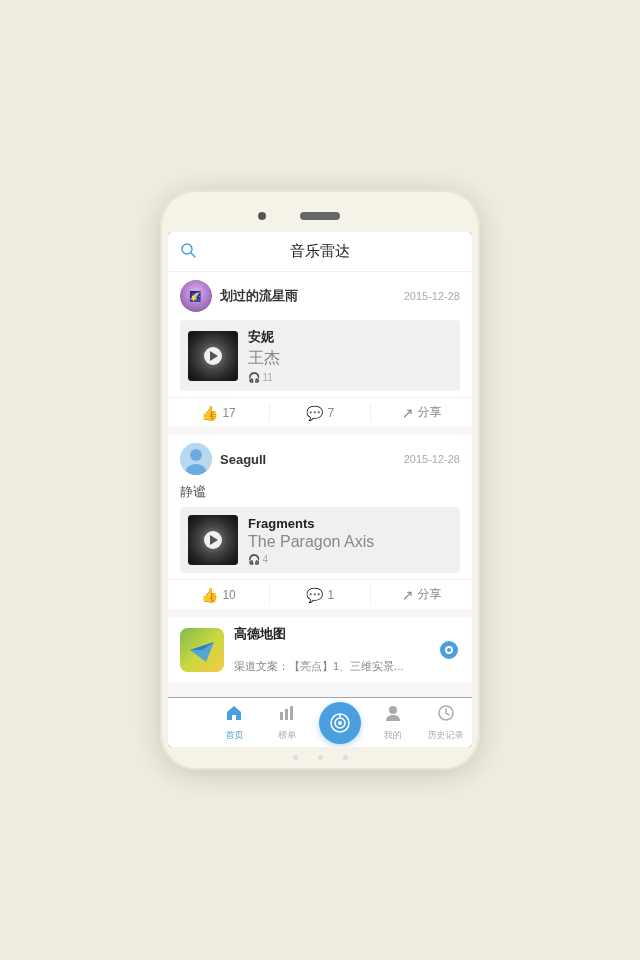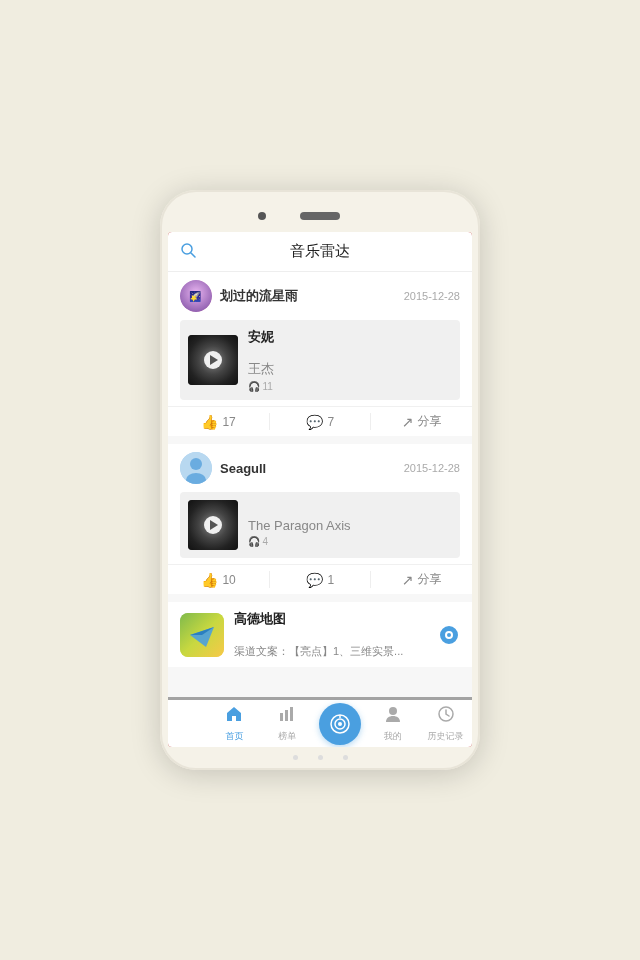--- a/index.html
+++ b/index.html
@@ -173,23 +173,23 @@
     }
     .song-info {
       flex: 1;
     }
     .song-title {
       font-size: 13px;
       font-weight: 700;
       color: #222;
     }
     .song-artist {
-      font-size: 13px;
+      font-size: 16px;
       color: #888;
-      margin-top: 14px;
+      margin-top: 2px;
     }
     .song-listens {
       font-size: 10px;
       color: #aaa;
       display: flex;
       align-items: center;
       margin-top: 3px;
       gap: 2px;
     }
     .headphone-icon {
@@ -275,21 +275,21 @@
       font-size: 11px; color: #fff;
     }
     .avatar-blue {
       background: #b0d4f0;
       display: flex; align-items: center; justify-content: center;
     }
 
     
     .bottom-nav {
       background: #fff;
-      border-top: 3px solid #a3a3a3;
+      border-top: 1px solid #a3a3a3;
       display: flex;
       height: 50px;
       padding-left: 40px;
     }
     .nav-item {
       flex: 1;
       display: flex;
       flex-direction: column;
       align-items: center;
       justify-content: center;
@@ -419,30 +419,32 @@
             <svg width="32" height="32" viewBox="0 0 32 32">
               <circle cx="16" cy="16" r="16" fill="#b8d8f0"></circle>
               <circle cx="16" cy="12" r="6" fill="#6aace0"></circle>
               <ellipse cx="16" cy="28" rx="10" ry="7" fill="#6aace0"></ellipse>
             </svg>
           </div>
           <span class="feed-username">Seagull</span>
           <span class="feed-date">2015-12-28</span>
         </div>
 
+        <div class="feed-comment-text">静谧</div>
 
         <div class="song-card">
           <div class="song-thumb">
             <div class="vinyl-bg">
               <div class="play-circle">
                 <div class="play-triangle"></div>
               </div>
             </div>
           </div>
           <div class="song-info">
+            <div class="song-title">Fragments</div>
             <div class="song-artist">The Paragon Axis</div>
             <div class="song-listens">
               <span class="headphone-icon">🎧</span>
               <span>4</span>
             </div>
           </div>
         </div>
 
         <div class="action-bar">
           <div class="action-btn">

